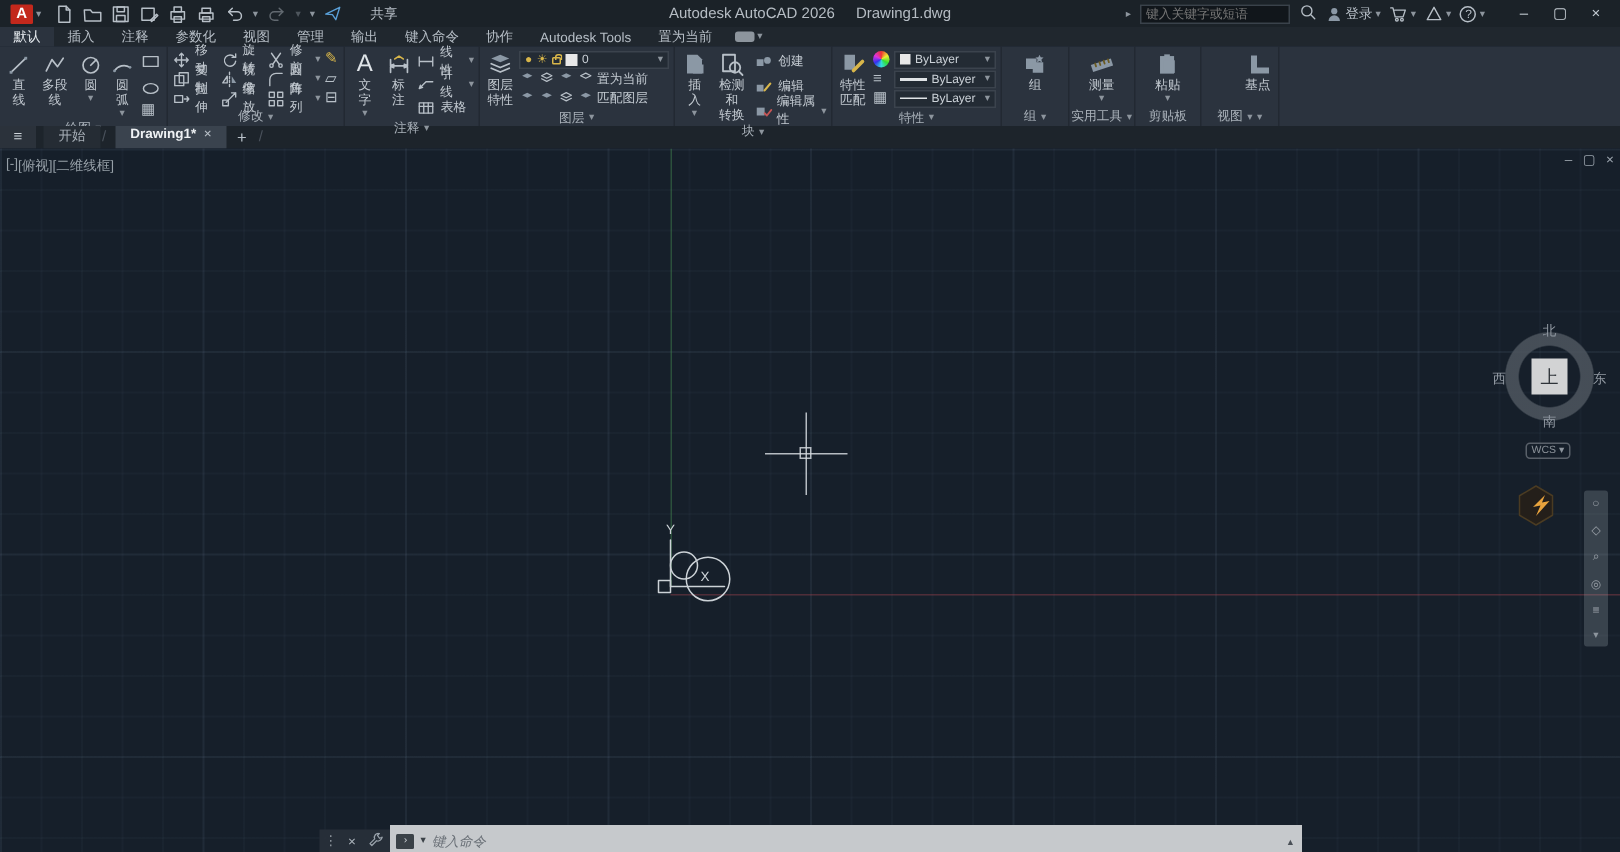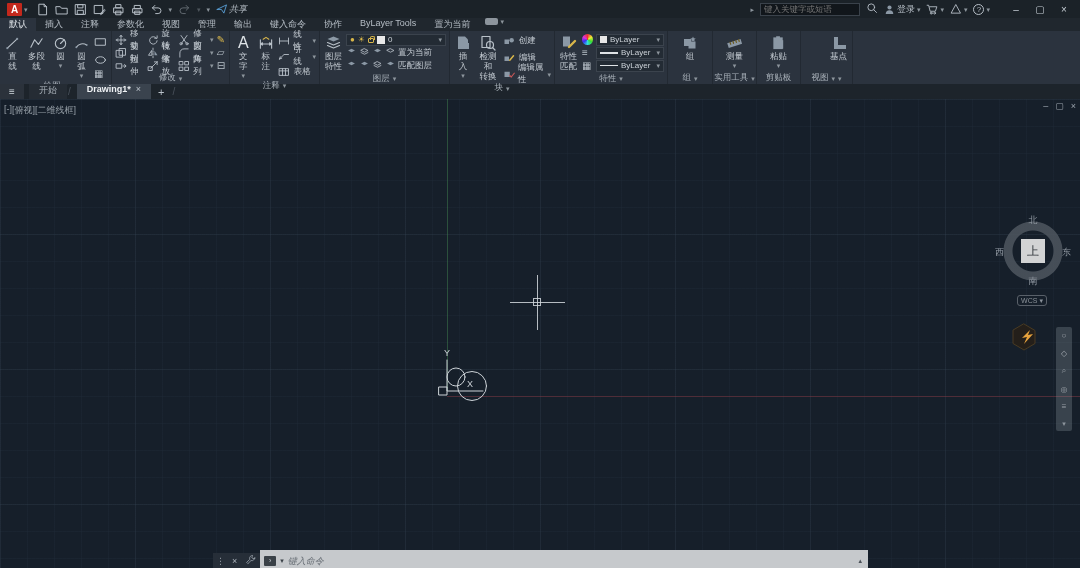--- a/index.html
+++ b/index.html
@@ -9,33 +9,33 @@
 
   
   .titlebar { position:relative; height:18px; background:#1b2228; display:flex; align-items:center;
     color:#aeb6bd; font-size:10px; }
   .applogo { width:15px; height:13px; margin-left:7px; background:#c3281c; color:#fff; font-weight:bold;
     font-size:10px; display:flex; align-items:center; justify-content:center; border-radius:1px; }
   .qat { display:flex; align-items:center; gap:6px; margin-left:8px; }
   .qat svg { display:block; }
   .caret { color:#8d959d; font-size:7px; line-height:1; }
   .qat .dim { opacity:.45; }
-  .share { display:flex; align-items:center; gap:1px; margin-left:6px; color:#b7bfc7; font-size:9px;font-style:italic; }
+  .share { display:flex; align-items:center; gap:19px; margin-left:6px; color:#b7bfc7; font-size:9px; }
   .title-center { position:absolute; left:0; right:0; text-align:center; font-size:10px; color:#b6bdc4; pointer-events:none; }
   .title-center b { font-weight:normal; margin-left:14px; }
   .tb-right { margin-left:auto; display:flex; align-items:center; gap:6px; padding-right:4px; }
   .searchbox { display:flex; align-items:center; background:#11161b; border:1px solid #3a424b; height:13px; width:100px; padding:0 3px; }
   .searchbox input { background:transparent; border:0; outline:none; color:#8b939b; font-size:8.5px; width:100%;
     font-family:"Liberation Sans",sans-serif; }
   .tbbtn { display:flex; align-items:center; gap:2px; color:#b7bfc7; font-size:9px; }
   .winbtns { display:flex; align-items:center; margin-left:8px; }
   .winbtn { width:24px; text-align:center; color:#c3cbd2; font-size:10px; }
 
   
-  .tabrow { height:13px; background:#20272e; display:flex; align-items:flex-start; font-size:9px; color:#b6bec6; }
+  .tabrow { height:13px; background:#20272e; display:flex; align-items:center; font-size:9px; color:#b6bec6; }
   .rtab { padding:0 9px; display:flex; align-items:center; }
   .rtab.active { background:#2b333e; color:#e4e9ed; }
   .ribbon-toggle { display:flex; align-items:center; gap:2px; margin-left:6px; }
   .pill { width:13px; height:7px; background:#8d959d; border-radius:2px; }
 
   
   .ribbon { height:53px; background:#2b333e; display:flex; align-items:stretch; color:#c3cad1; }
   .panel { display:flex; flex-direction:column; border-right:1px solid #222932; }
   .pbody { flex:1; display:flex; align-items:stretch; padding:2px 3px 0 3px; gap:2px; }
   .plabel { height:12px; display:flex; align-items:center; justify-content:center; gap:3px;
@@ -186,20 +186,23 @@
         </span>
       <span class="caret dim">▾</span>
       <span class="caret">▾</span>
     </div>
     <div class="share">
       <svg width="12" height="12" viewBox="0 0 16 16">
           <path d="M1.5 8.5L14 2.5l-3.5 11L7.5 9z" stroke="#5aa0d8"></path>
         </svg>
       <span>共享</span>
     </div>
+    <div class="title-center">
+      <span>Autodesk AutoCAD 2026</span><b>Drawing1.dwg</b>
+    </div>
     <div class="tb-right">
       <span class="caret">▸</span>
       <div class="searchbox">
         <input placeholder="键入关键字或短语" style="">
       </div>
       <span><svg width="12" height="12" viewBox="0 0 16 16">
             <circle cx="7" cy="7" r="4.5"></circle>
             <path d="M10.5 10.5L14 14"></path>
           </svg></span>
       <div class="tbbtn">
@@ -239,21 +242,21 @@
   <div class="tabrow">
     <span class="rtab active">默认</span>
     <span class="rtab">插入</span>
     <span class="rtab">注释</span>
     <span class="rtab">参数化</span>
     <span class="rtab">视图</span>
     <span class="rtab">管理</span>
     <span class="rtab">输出</span>
     <span class="rtab">键入命令</span>
     <span class="rtab">协作</span>
-    <span class="rtab">ByLayer Tools</span>
+    <span class="rtab">Autodesk Tools</span>
     <span class="rtab">置为当前</span>
     <span class="ribbon-toggle">
       <span class="pill"></span>
       <span class="caret">▾</span>
     </span>
   </div>
 
   <div class="ribbon">
 
     <div class="panel" style="width:112px">

